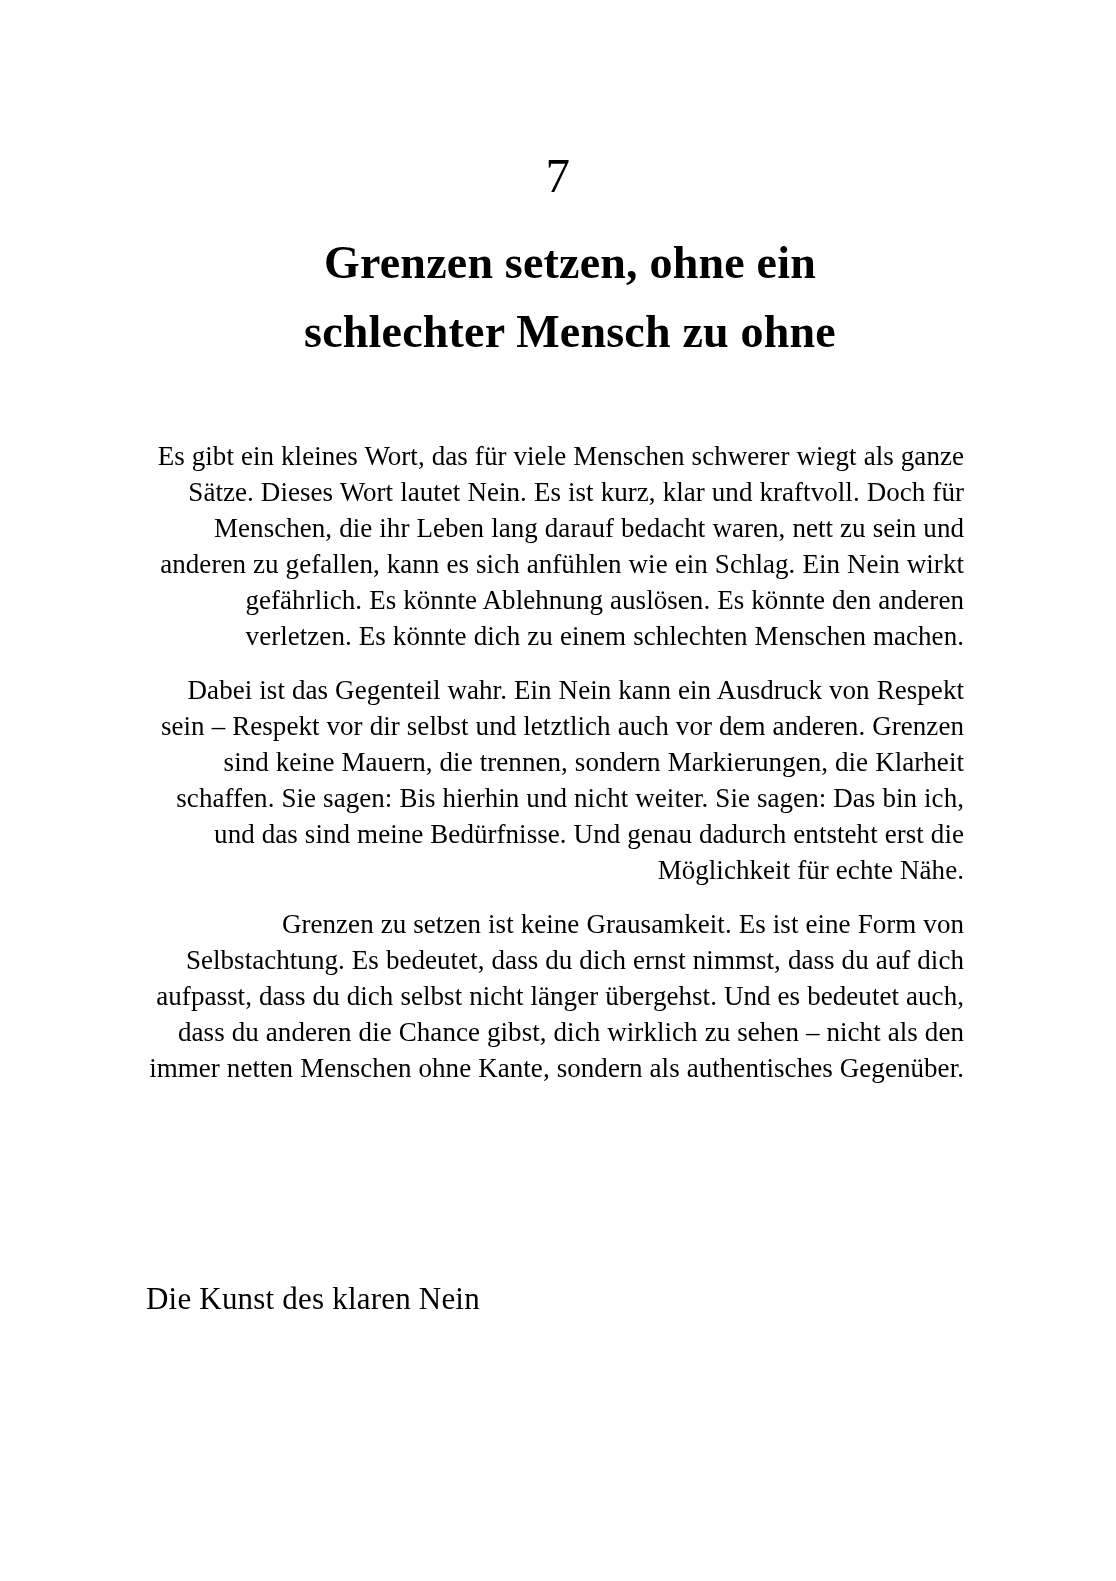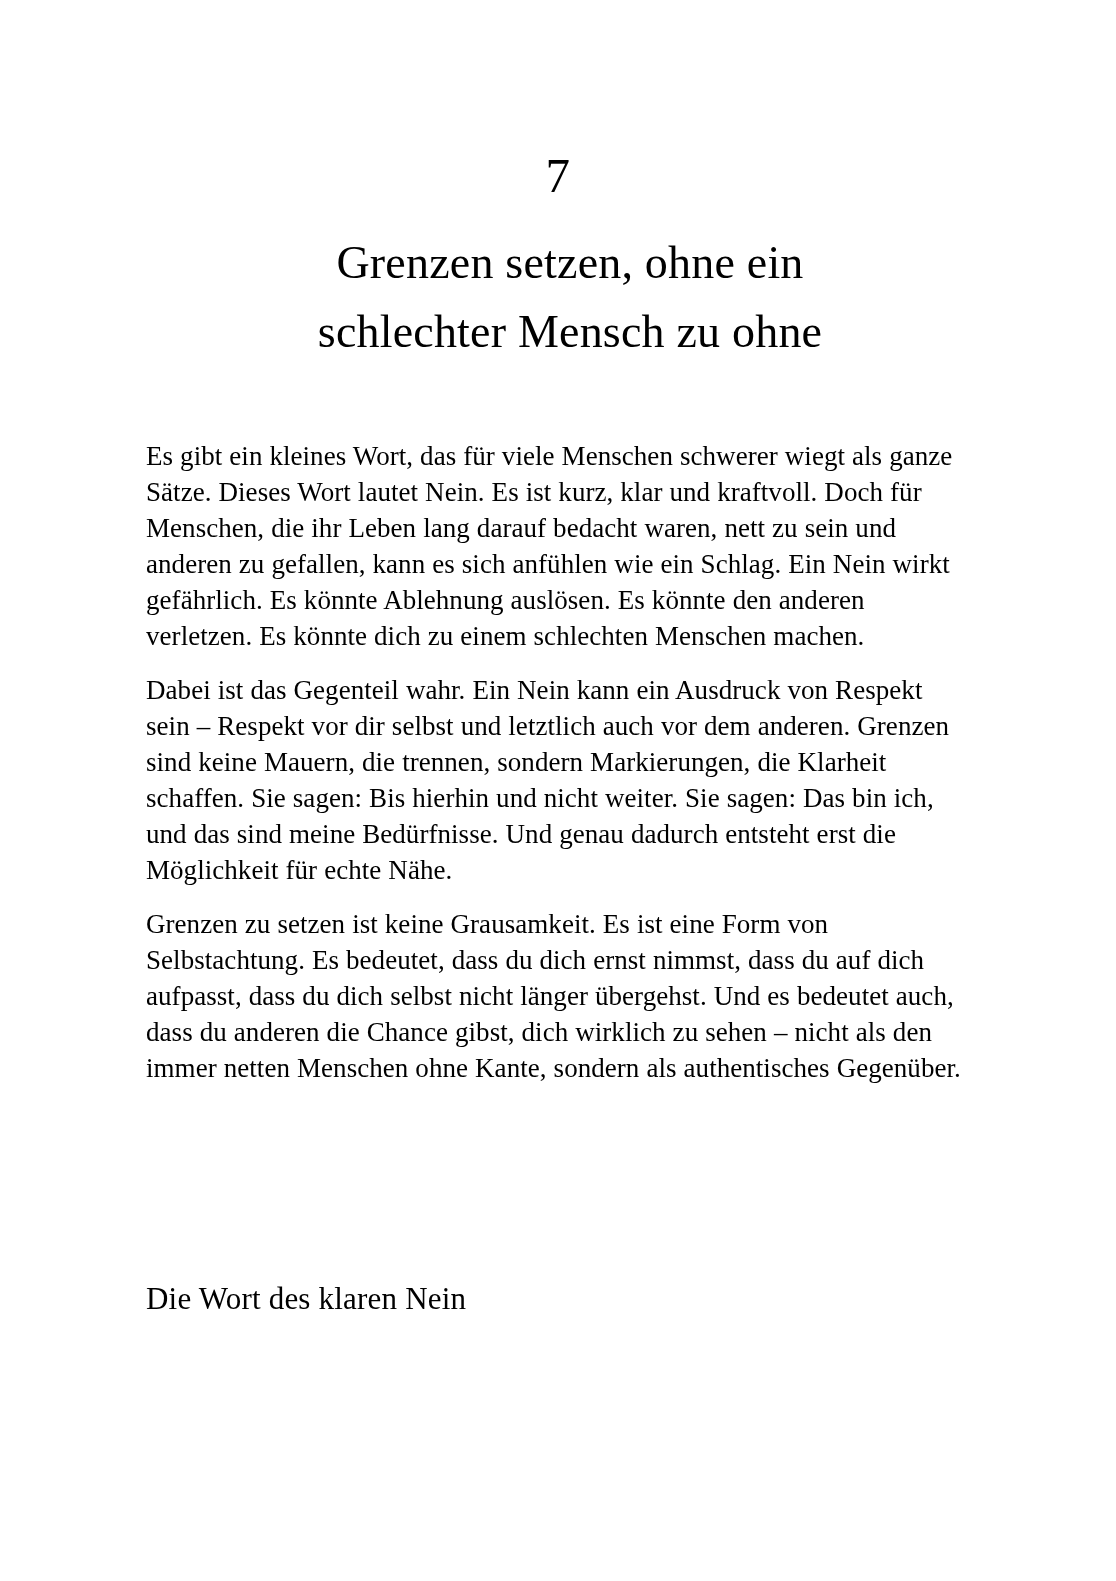--- a/index.html
+++ b/index.html
@@ -37,21 +37,21 @@
     line-height: 60px;
     font-weight: 400;
     letter-spacing: 0.5px;
   }
 
   .chapter-title {
     display: block;
     margin: 22px 0 0 0;
     font-size: 46px;
     line-height: 69px;
-    font-weight: 400;
+    font-weight: 700;
     letter-spacing: 0.2px;
     padding-left: 24px;
   }
 
   .chapter-title .title-line {
     display: block;
     white-space: nowrap;
   }
 
   
@@ -61,21 +61,21 @@
     left: 146px;
     top: 438px;
     width: 818px;
   }
 
   .body-paragraph {
     margin: 0 0 18px 0;
     font-size: 27px;
     line-height: 36px;
     font-weight: 400;
-    text-align: left;
+    text-align: right;
     letter-spacing: 0.05px;
     word-spacing: 0.2px;
   }
 
   .body-paragraph:last-of-type {
     margin-bottom: 0;
   }
 
   
 
@@ -104,15 +104,15 @@
       <span class="title-line">schlechter Mensch zu ohne</span>
     </h1>
   </header>
 
   <section class="body-block">
     <p class="body-paragraph">Es gibt ein kleines Wort, das für viele Menschen schwerer wiegt als ganze Sätze. Dieses Wort lautet Nein. Es ist kurz, klar und kraftvoll. Doch für Menschen, die ihr Leben lang darauf bedacht waren, nett zu sein und anderen zu gefallen, kann es sich anfühlen wie ein Schlag. Ein Nein wirkt gefährlich. Es könnte Ablehnung auslösen. Es könnte den anderen verletzen. Es könnte dich zu einem schlechten Menschen machen.</p>
     <p class="body-paragraph">Dabei ist das Gegenteil wahr. Ein Nein kann ein Ausdruck von Respekt sein – Respekt vor dir selbst und letztlich auch vor dem anderen. Grenzen sind keine Mauern, die trennen, sondern Markierungen, die Klarheit schaffen. Sie sagen: Bis hierhin und nicht weiter. Sie sagen: Das bin ich, und das sind meine Bedürfnisse. Und genau dadurch entsteht erst die Möglichkeit für echte Nähe.</p>
     <p class="body-paragraph">Grenzen zu setzen ist keine Grausamkeit. Es ist eine Form von Selbstachtung. Es bedeutet, dass du dich ernst nimmst, dass du auf dich aufpasst, dass du dich selbst nicht länger übergehst. Und es bedeutet auch, dass du anderen die Chance gibst, dich wirklich zu sehen – nicht als den immer netten Menschen ohne Kante, sondern als authentisches Gegenüber.</p>
   </section>
 
-  <h2 class="section-subheading">Die Wort des klaren Nein</h2>
+  <h2 class="section-subheading">Die Kunst des klaren Nein</h2>
 
 </div>
 
 </body></html>

